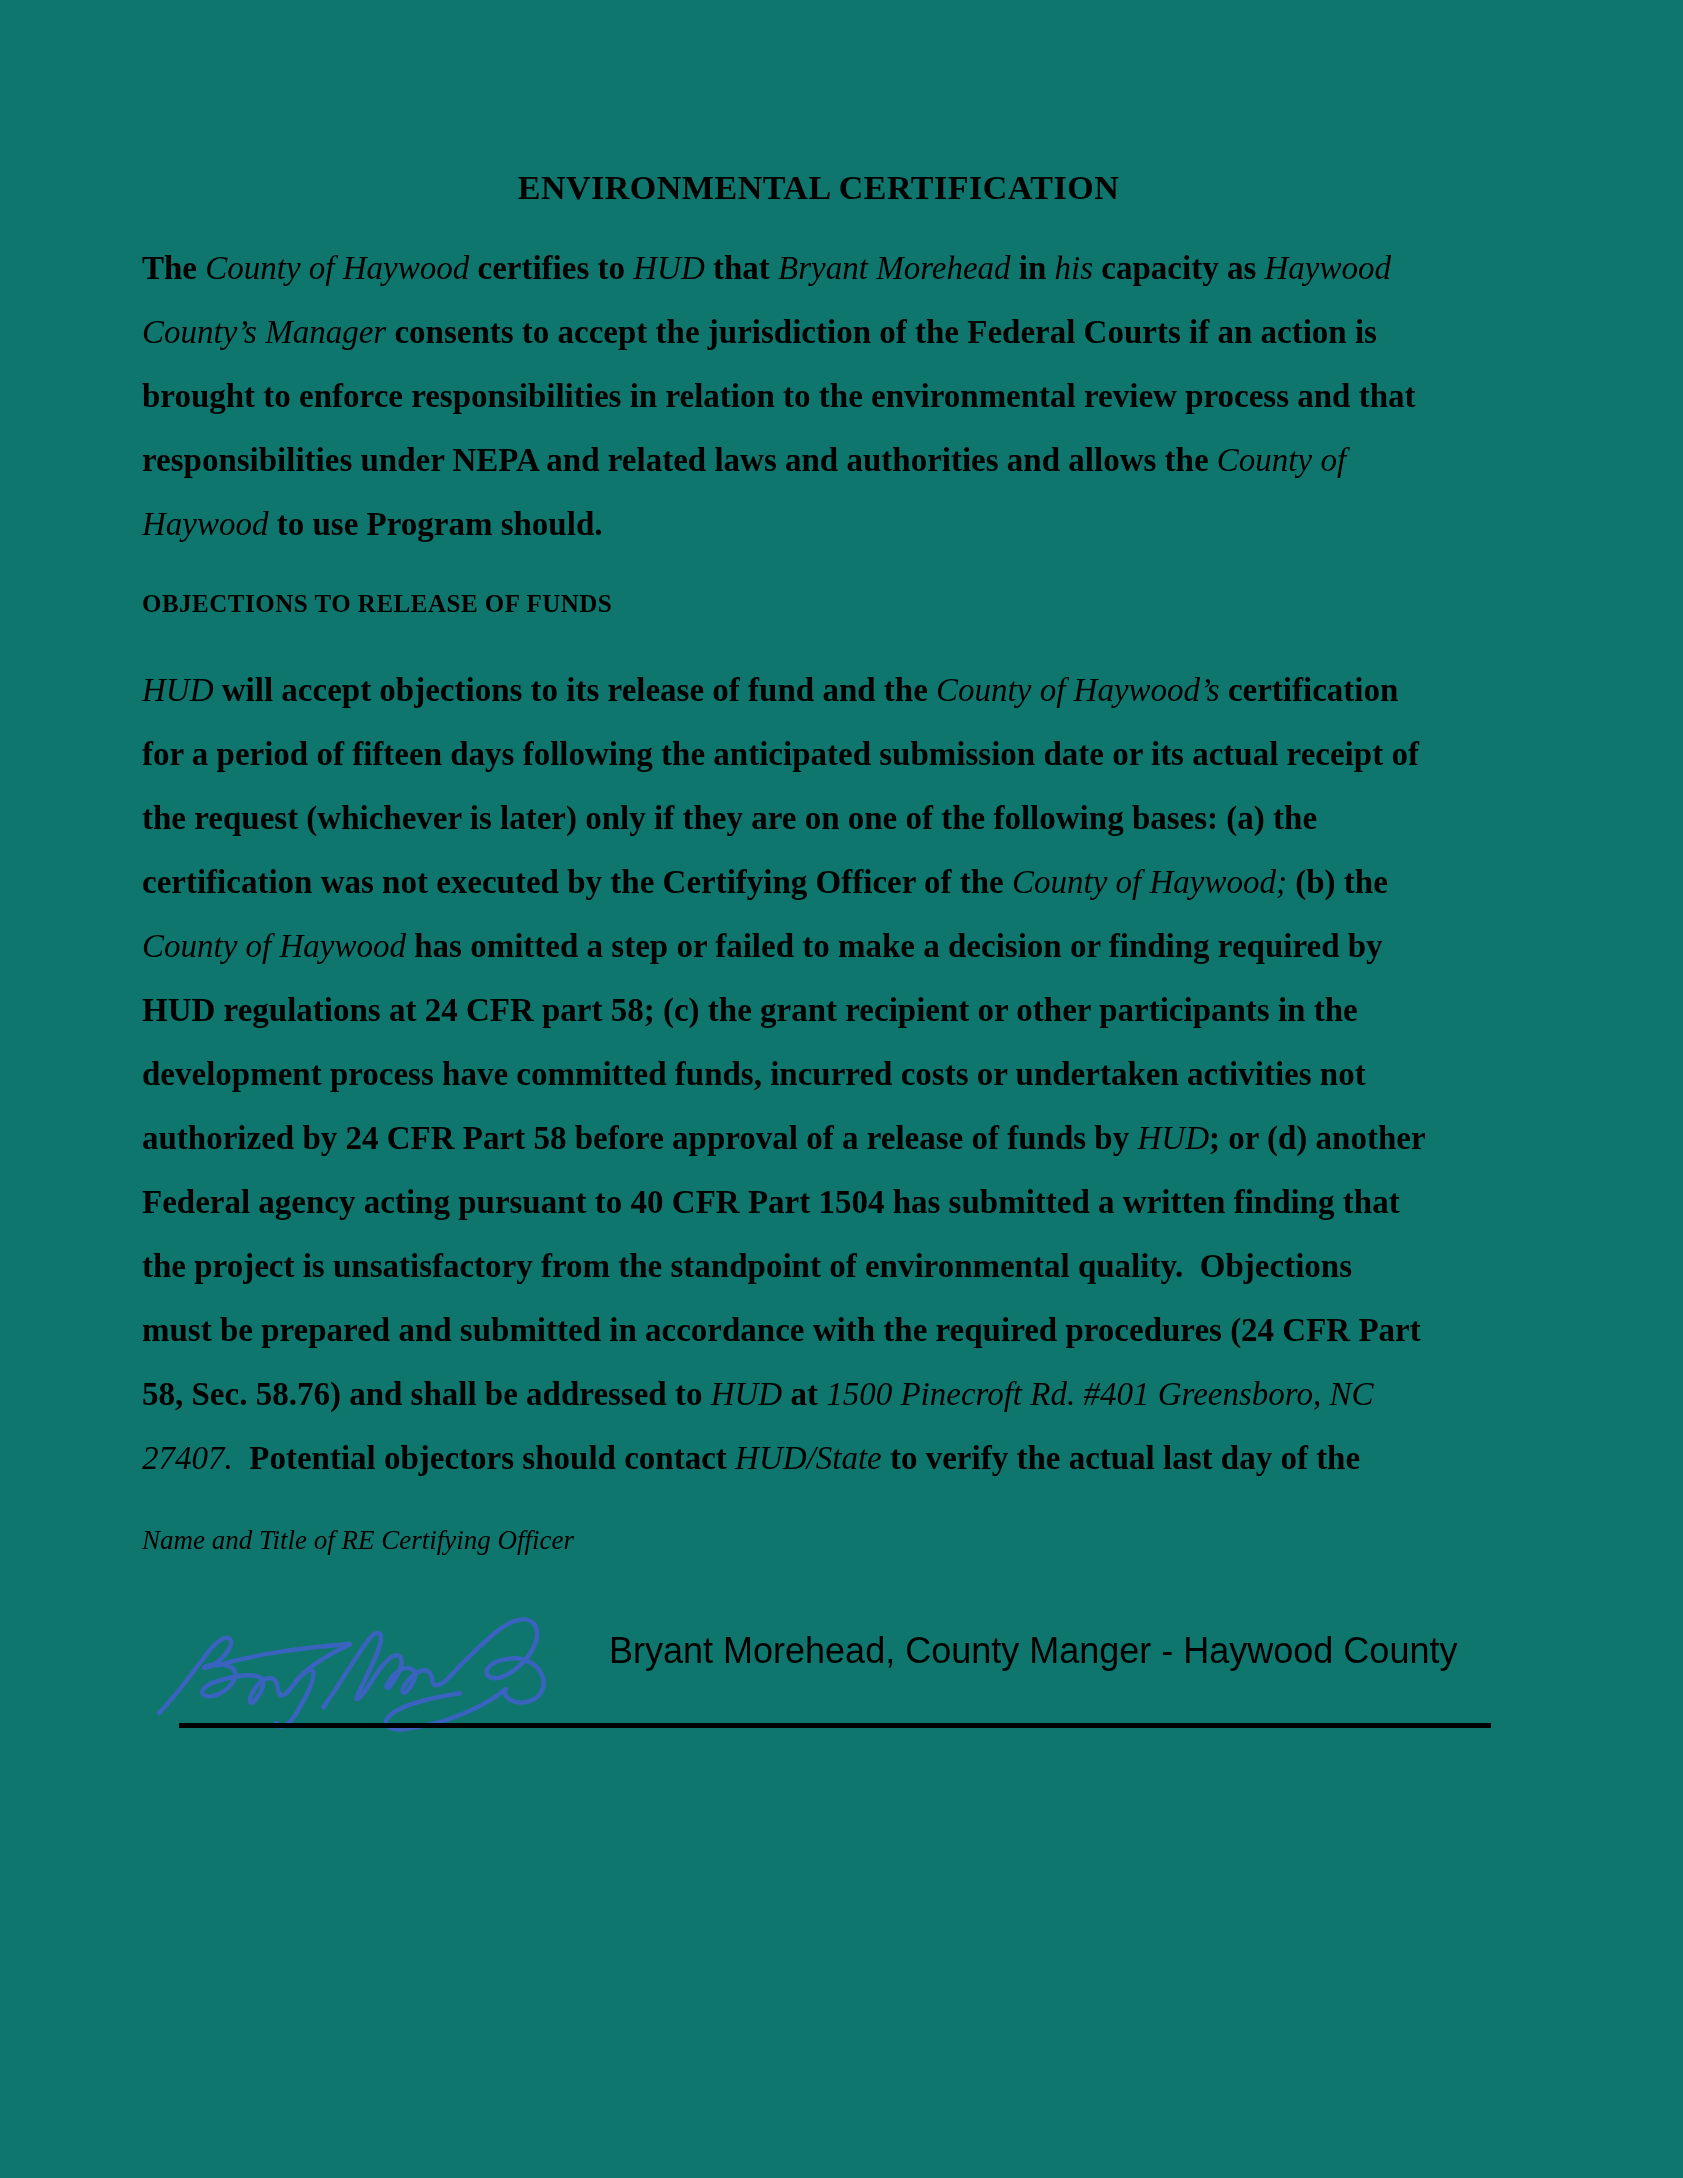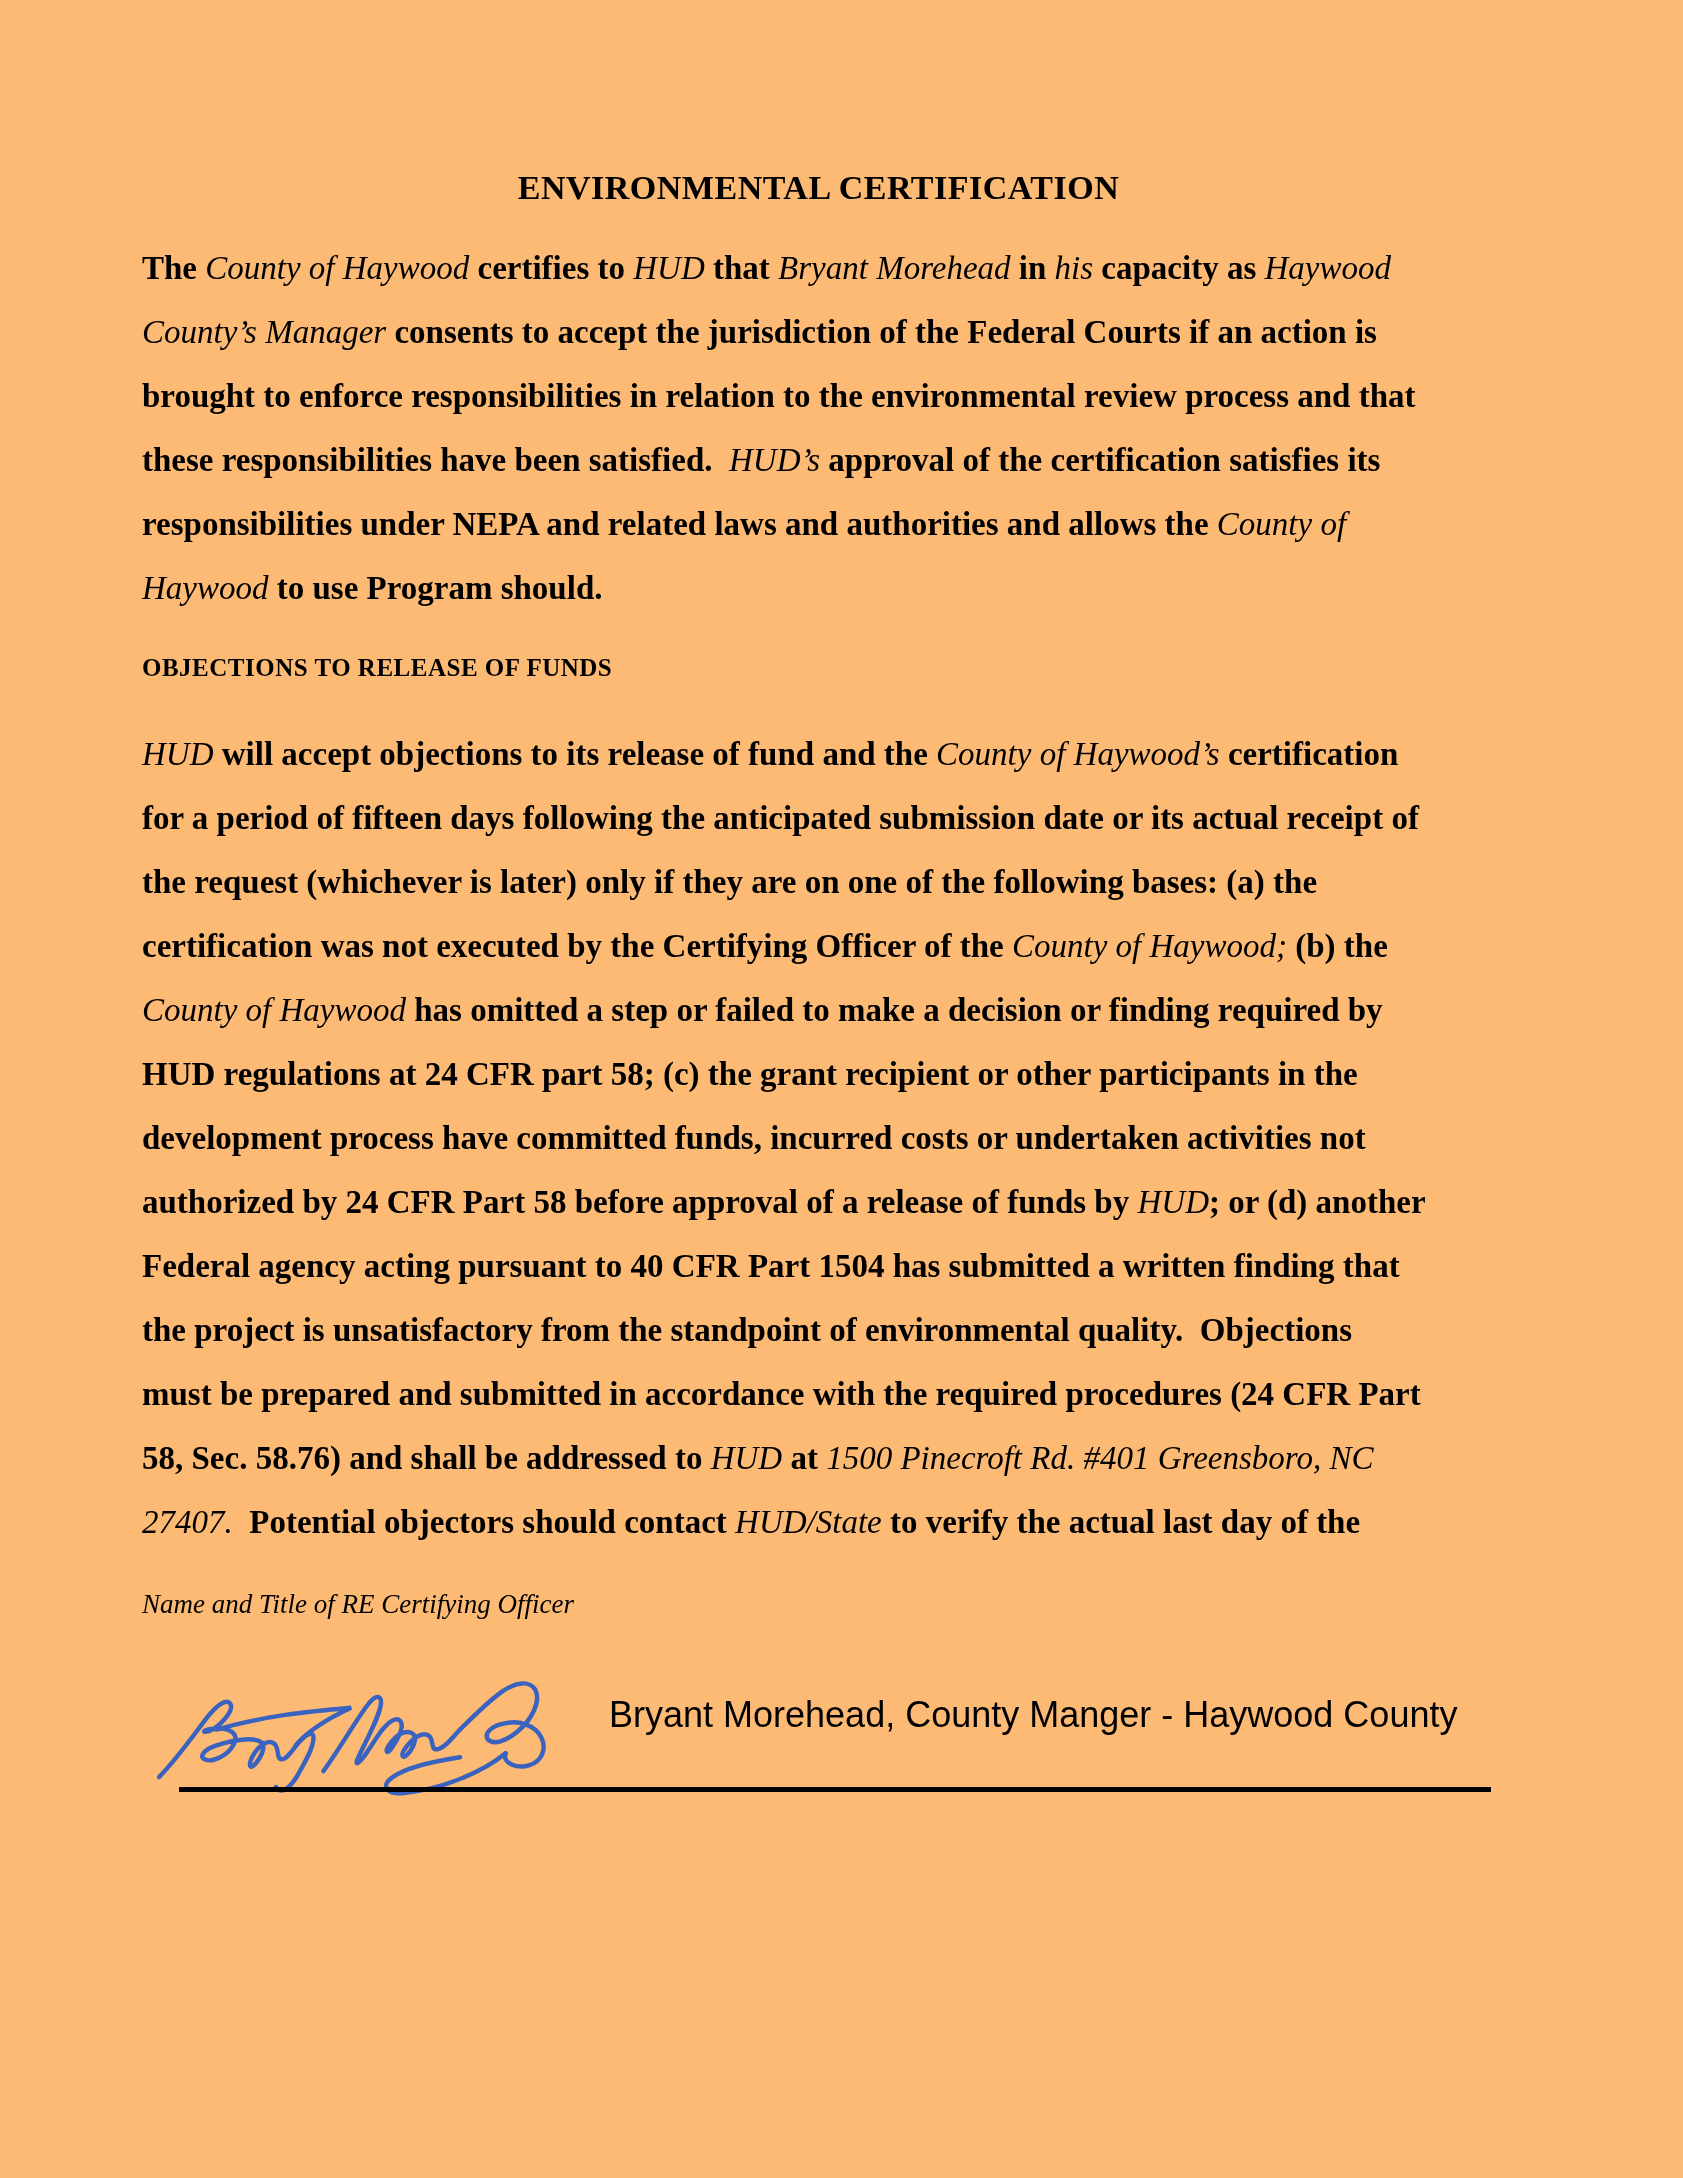--- a/index.html
+++ b/index.html
@@ -1,20 +1,20 @@
 <!DOCTYPE html>
 <html><head>
 <meta charset="utf-8">
 <style>
   html,body{margin:0;padding:0;background:#ffffff;}
   .page{
     position:relative;
     width:1683px;
     height:2178px;
-    background:#fdba74;
+    background:#0f766e;
     font-family:"Liberation Serif", serif;
     color:#000000;
     overflow:hidden;
     box-sizing:border-box;
     padding:168px 188px 0 142px;
   }
   .doc-title{
     text-align:center;
     font-weight:bold;
     font-size:34px;
@@ -82,21 +82,20 @@
 <body>
 
 <div class="page">
 
   <h1 class="doc-title">ENVIRONMENTAL CERTIFICATION</h1>
 
   <div class="para">
       <div class="line"><span class="bd">The </span><span class="it">County of Haywood </span><span class="bd">certifies to </span><span class="it">HUD </span><span class="bd">that </span><span class="it">Bryant Morehead </span><span class="bd">in </span><span class="it">his </span><span class="bd">capacity as </span><span class="it">Haywood</span></div>
       <div class="line"><span class="it">County’s Manager </span><span class="bd">consents to accept the jurisdiction of the Federal Courts if an action is</span></div>
       <div class="line"><span class="bd">brought to enforce responsibilities in relation to the environmental review process and that</span></div>
-      <div class="line"><span class="bd">these responsibilities have been satisfied.  </span><span class="it">HUD’s </span><span class="bd">approval of the certification satisfies its</span></div>
       <div class="line"><span class="bd">responsibilities under NEPA and related laws and authorities and allows the </span><span class="it">County of</span></div>
       <div class="line"><span class="it">Haywood </span><span class="bd">to use Program should.</span></div>
     </div>
 
   <h2 class="section-heading">OBJECTIONS TO RELEASE OF FUNDS</h2>
 
   <div class="para">
       <div class="line"><span class="it">HUD </span><span class="bd">will accept objections to its release of fund and the </span><span class="it">County of Haywood’s </span><span class="bd">certification</span></div>
       <div class="line"><span class="bd">for a period of fifteen days following the anticipated submission date or its actual receipt of</span></div>
       <div class="line"><span class="bd">the request (whichever is later) only if they are on one of the following bases: (a) the</span></div>

